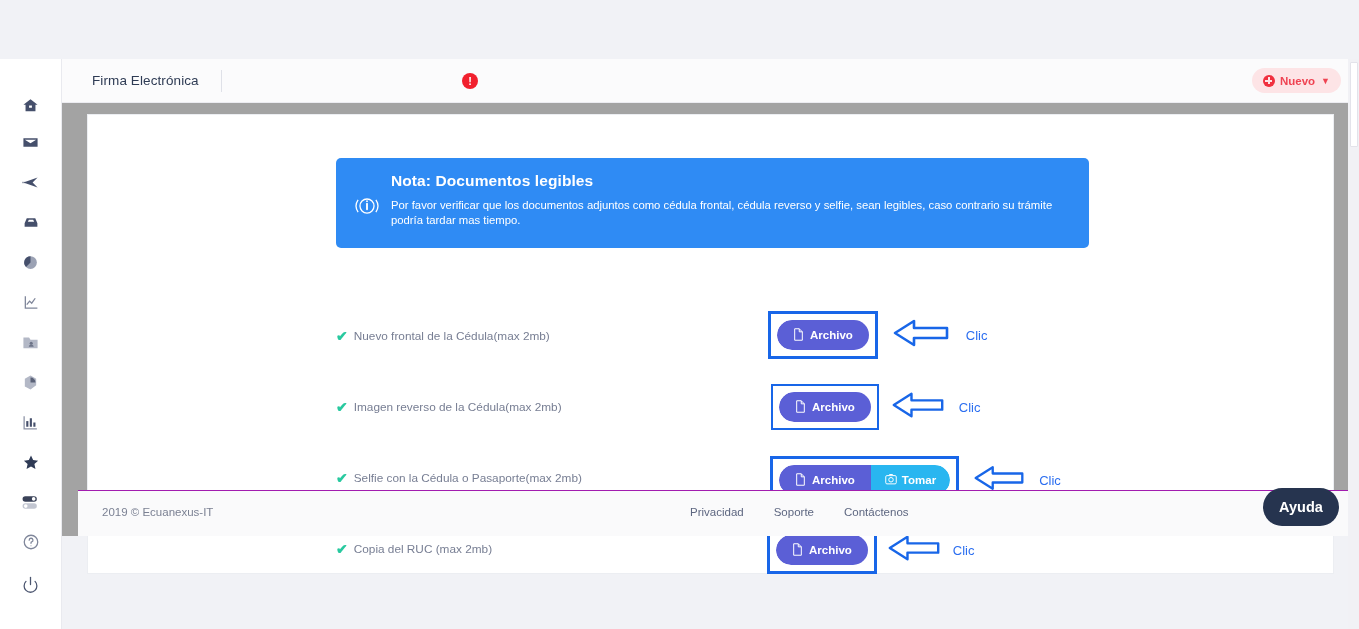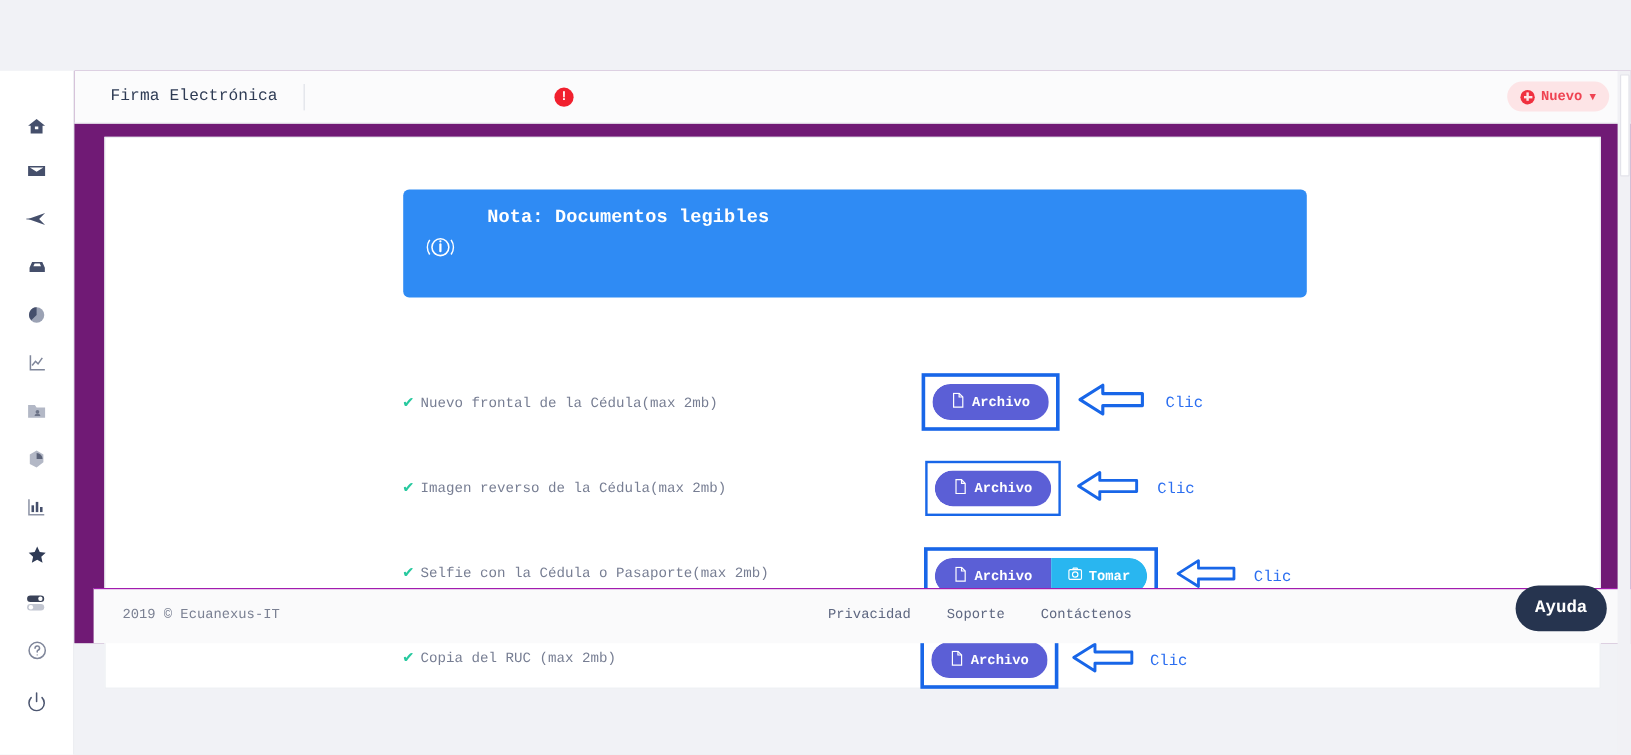--- a/index.html
+++ b/index.html
@@ -59,21 +59,21 @@
     background: #ffffff; border-right: 1px solid #e9eaef;
     display: flex; flex-direction: column; align-items: center;
   }
   .side-item {
     width: 62px; height: 40px; display: flex; align-items: center; justify-content: center;
     color: #4c5670;
   }
   .side-item svg { display:block; }
 
   
-  .page { position: absolute; left: 62px; top: 59px; width: 1297px; height: 477px; background: #701a75; font-family: Liberation Mono, monospace; }
+  .page { position: absolute; left: 62px; top: 59px; width: 1297px; height: 477px; background: #a3a3a3; }
 
   .subheader {
     position: absolute; left: 0; top: 0; width: 1297px; height: 44px;
     background: #fbfbfc; border-bottom: 1px solid #ececf1;
     display: flex; align-items: center;
   }
   .crumb {
     color: #2e3b54; font-size: 13.5px; margin-left: 30px; letter-spacing: .1px;
   }
   .crumb-div { width: 1px; height: 22px; background: #dfe1e8; margin-left: 22px; }
@@ -102,21 +102,21 @@
     position: absolute; left: 25px; top: 55px; width: 1247px; height: 460px;
     background: #ffffff; border: 1px solid #eceef2;
   }
 
   .notice {
     position: absolute; left: 248px; top: 43px; width: 753px; height: 90px;
     background: #2f8bf4; border-radius: 5px; color: #fff;
     display: flex; align-items: flex-start; padding: 14px 16px 0 16px;
   }
   .notice-ico { width: 32px; min-width:32px; margin-top: 19px; }
-  .notice-body { margin-left: 22px; }
+  .notice-body { margin-left: 7px; }
   .notice-title { font-size: 15.5px; font-weight: 700; letter-spacing: .1px; }
   .notice-text { font-size: 11.3px; line-height: 15px; margin-top: 8px; max-width: 680px; }
 
   .lead {
     position: absolute; left: 248px; top: 152px;
     font-size: 15.5px; color: #2b3449; letter-spacing: .1px;
   }
 
   .req-row { position: absolute; left: 248px; width: 980px; height: 60px; }
   .req-left { position: absolute; left: 0; top: 18px; display: flex; align-items: flex-start; gap: 6px; }
@@ -301,20 +301,21 @@
           <svg width="30" height="30" viewBox="0 0 32 32" fill="none" stroke="#ffffff" stroke-width="1.4">
             <circle cx="16" cy="16" r="7.5"></circle>
             <path d="M6.5 9.5A11.5 11.5 0 0 0 6.5 22.5"></path>
             <path d="M25.5 9.5A11.5 11.5 0 0 1 25.5 22.5"></path>
             <path d="M16 13.5v6" stroke-width="2" stroke-linecap="round"></path>
             <circle cx="16" cy="10.8" r="1" fill="#fff" stroke="none"></circle>
           </svg>
         </div>
         <div class="notice-body">
           <div class="notice-title">Nota: Documentos legibles</div>
+          <div class="notice-text">Por favor verificar que los documentos adjuntos como cédula frontal, cédula reverso y selfie, sean legibles, caso contrario su trámite podría tardar mas tiempo.</div>
         </div>
       </div>
 
 
       <div class="req-row" style="top:196px">
         <div class="req-left">
           <span class="check">✔</span>
           <span class="req-label">Nuevo frontal de la Cédula(max 2mb)</span>
         </div>
         <div class="annot" style="left:432px; top:0px;">

